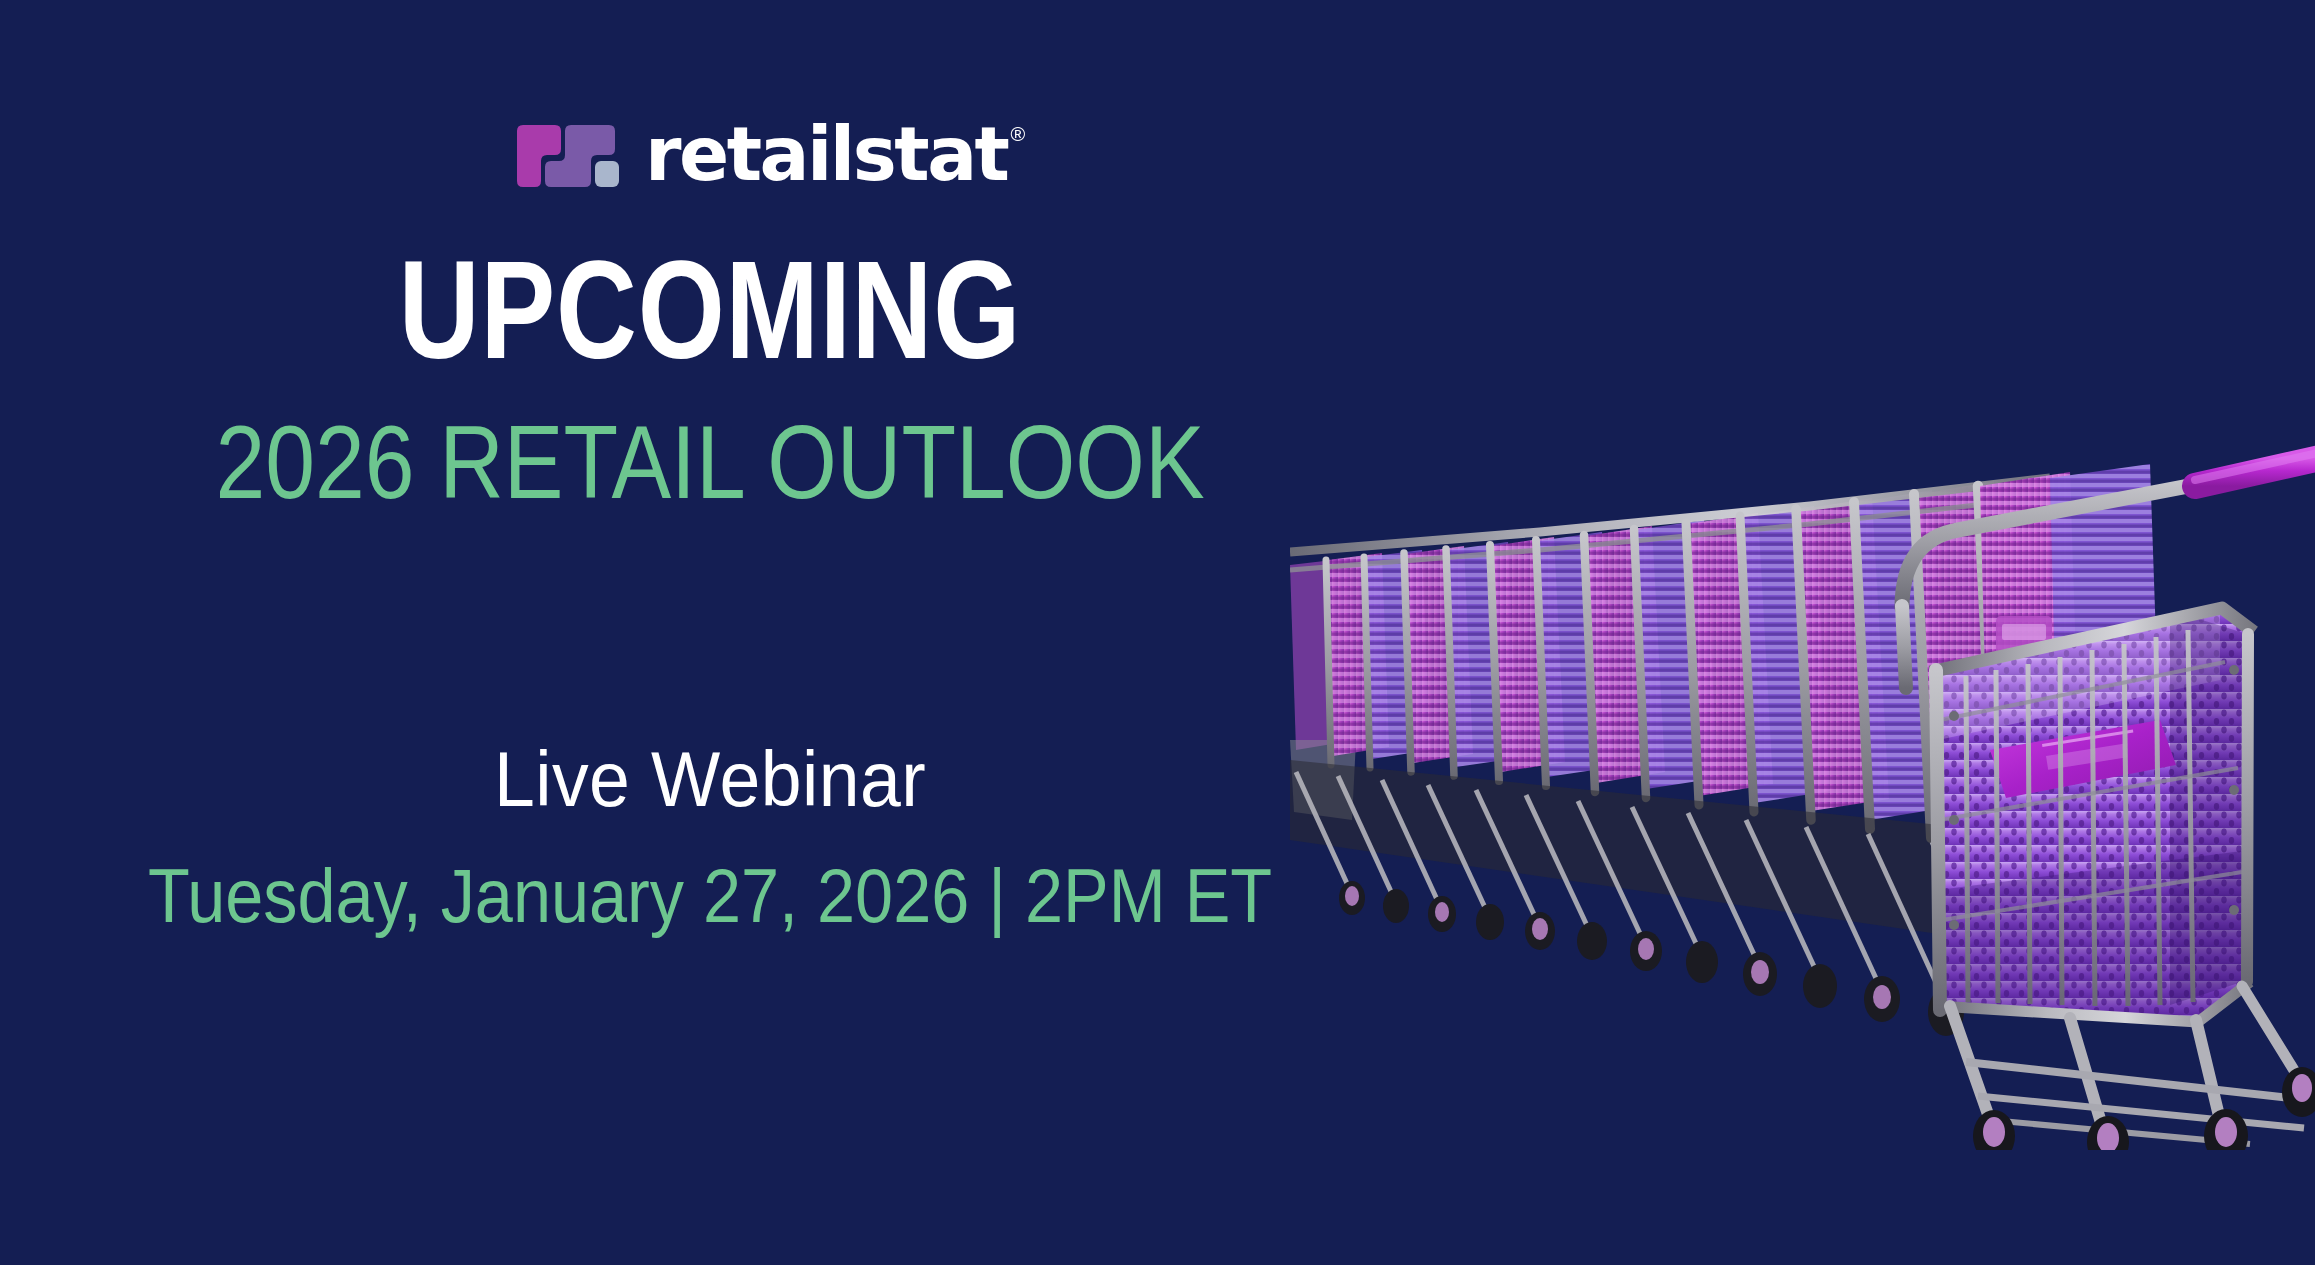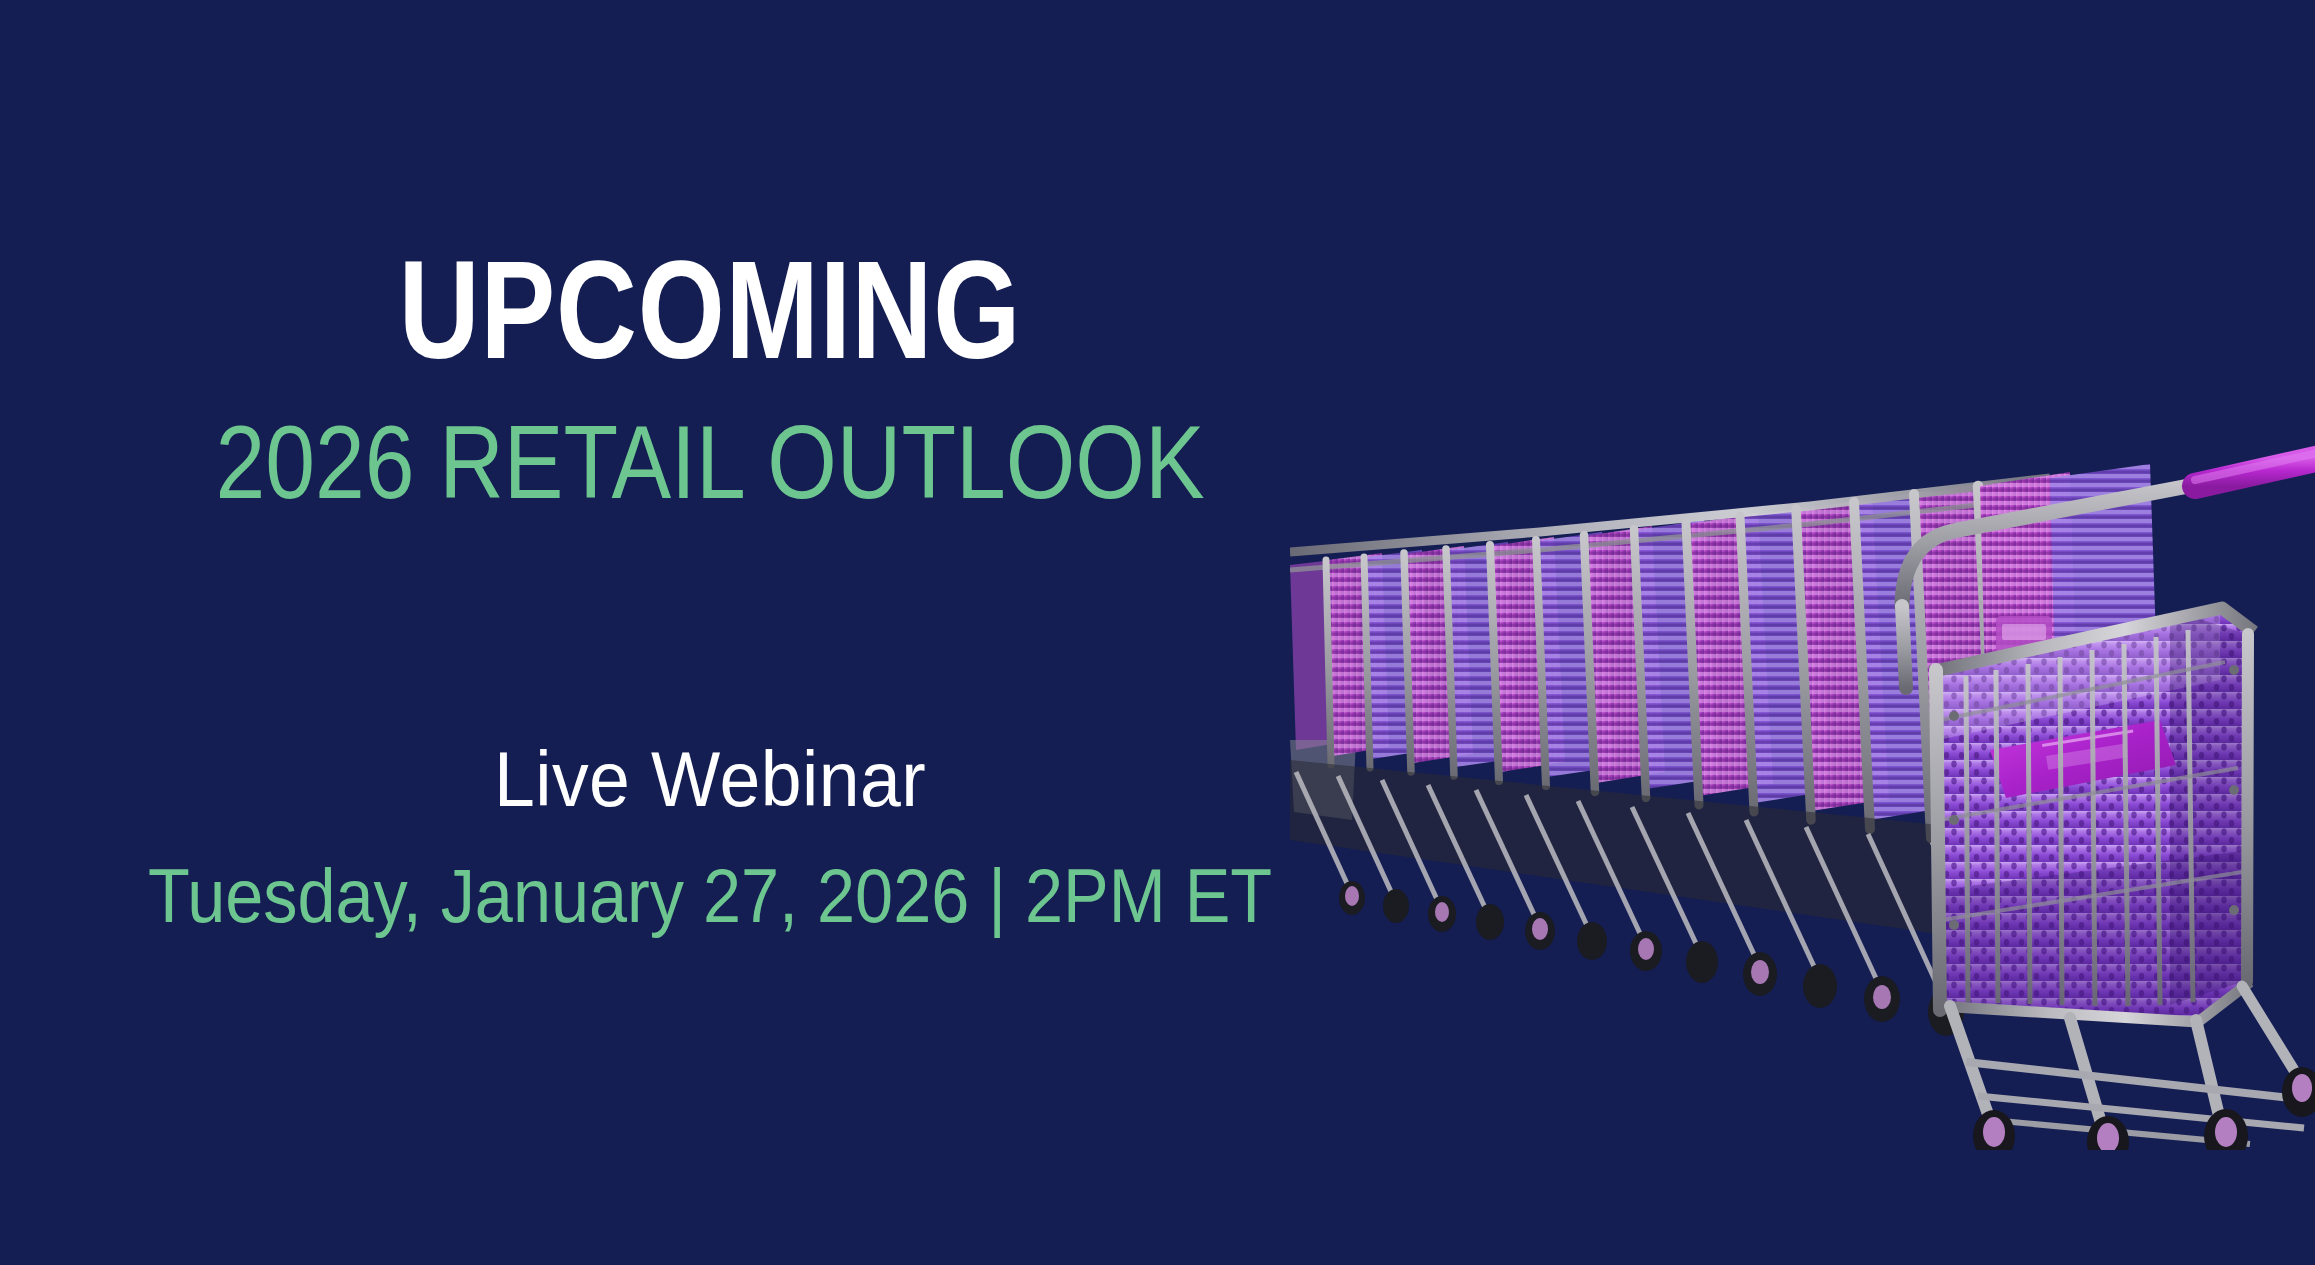--- a/index.html
+++ b/index.html
@@ -380,20 +380,36 @@
           <ellipse cx="818" cy="718" rx="11" ry="15" fill="#cf92de" opacity="0.85"></ellipse>
           <ellipse cx="936" cy="712" rx="11" ry="15" fill="#cf92de" opacity="0.85"></ellipse>
           <ellipse cx="1012" cy="668" rx="10" ry="14" fill="#cf92de" opacity="0.85"></ellipse>
         </g>
       </g>
     </svg>
   </div>
 
   <div class="content">
 
+    <div class="logo-row">
+      <div class="logo-mark">
+        <svg viewBox="0 0 108 66" aria-hidden="true">
+
+          <path d="M4 8 Q4 2 10 2 L42 2 Q48 2 48 8 L48 26 Q48 32 42 32 L34 32 Q28 32 28 38 L28 58 Q28 64 22 64 L10 64 Q4 64 4 58 Z" fill="#a93bab"></path>
+
+          <path d="M52 8 Q52 2 58 2 L96 2 Q102 2 102 8 L102 26 Q102 32 96 32 L84 32 Q78 32 78 38 L78 58 Q78 64 72 64 L38 64 Q32 64 32 58 L32 44 Q32 38 38 38 L46 38 Q52 38 52 32 Z" fill="#7a5aa8"></path>
+
+          <rect x="82" y="38" width="24" height="26" rx="6" fill="#a9b6cc"></rect>
+        </svg>
+      </div>
+      <div class="wordmark">
+        <span class="wordmark-text">retailstat</span>
+        <span class="wordmark-reg">®</span>
+      </div>
+    </div>
 
     <div class="upcoming">UPCOMING</div>
 
     <div class="headline">2026 RETAIL OUTLOOK</div>
 
     <div class="subhead">Live Webinar</div>
 
     <div class="dateline">Tuesday, January 27, 2026 | 2PM ET</div>
 
   </div>

